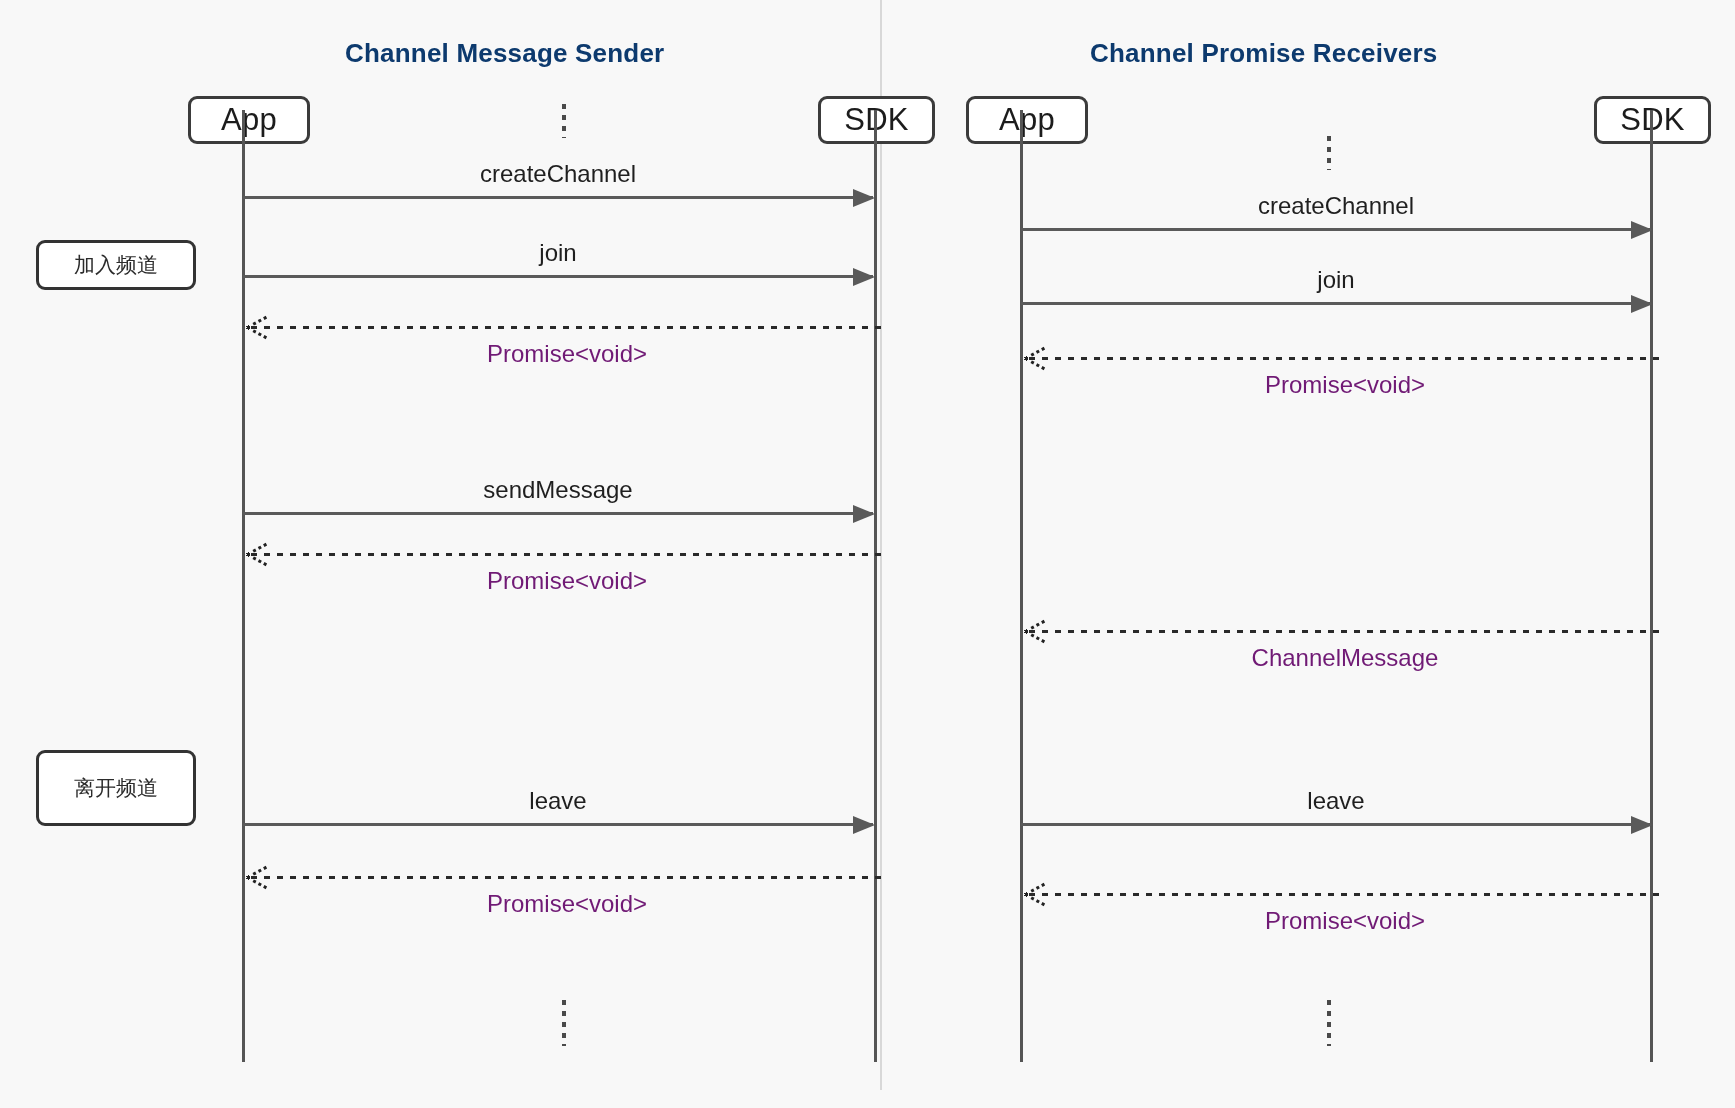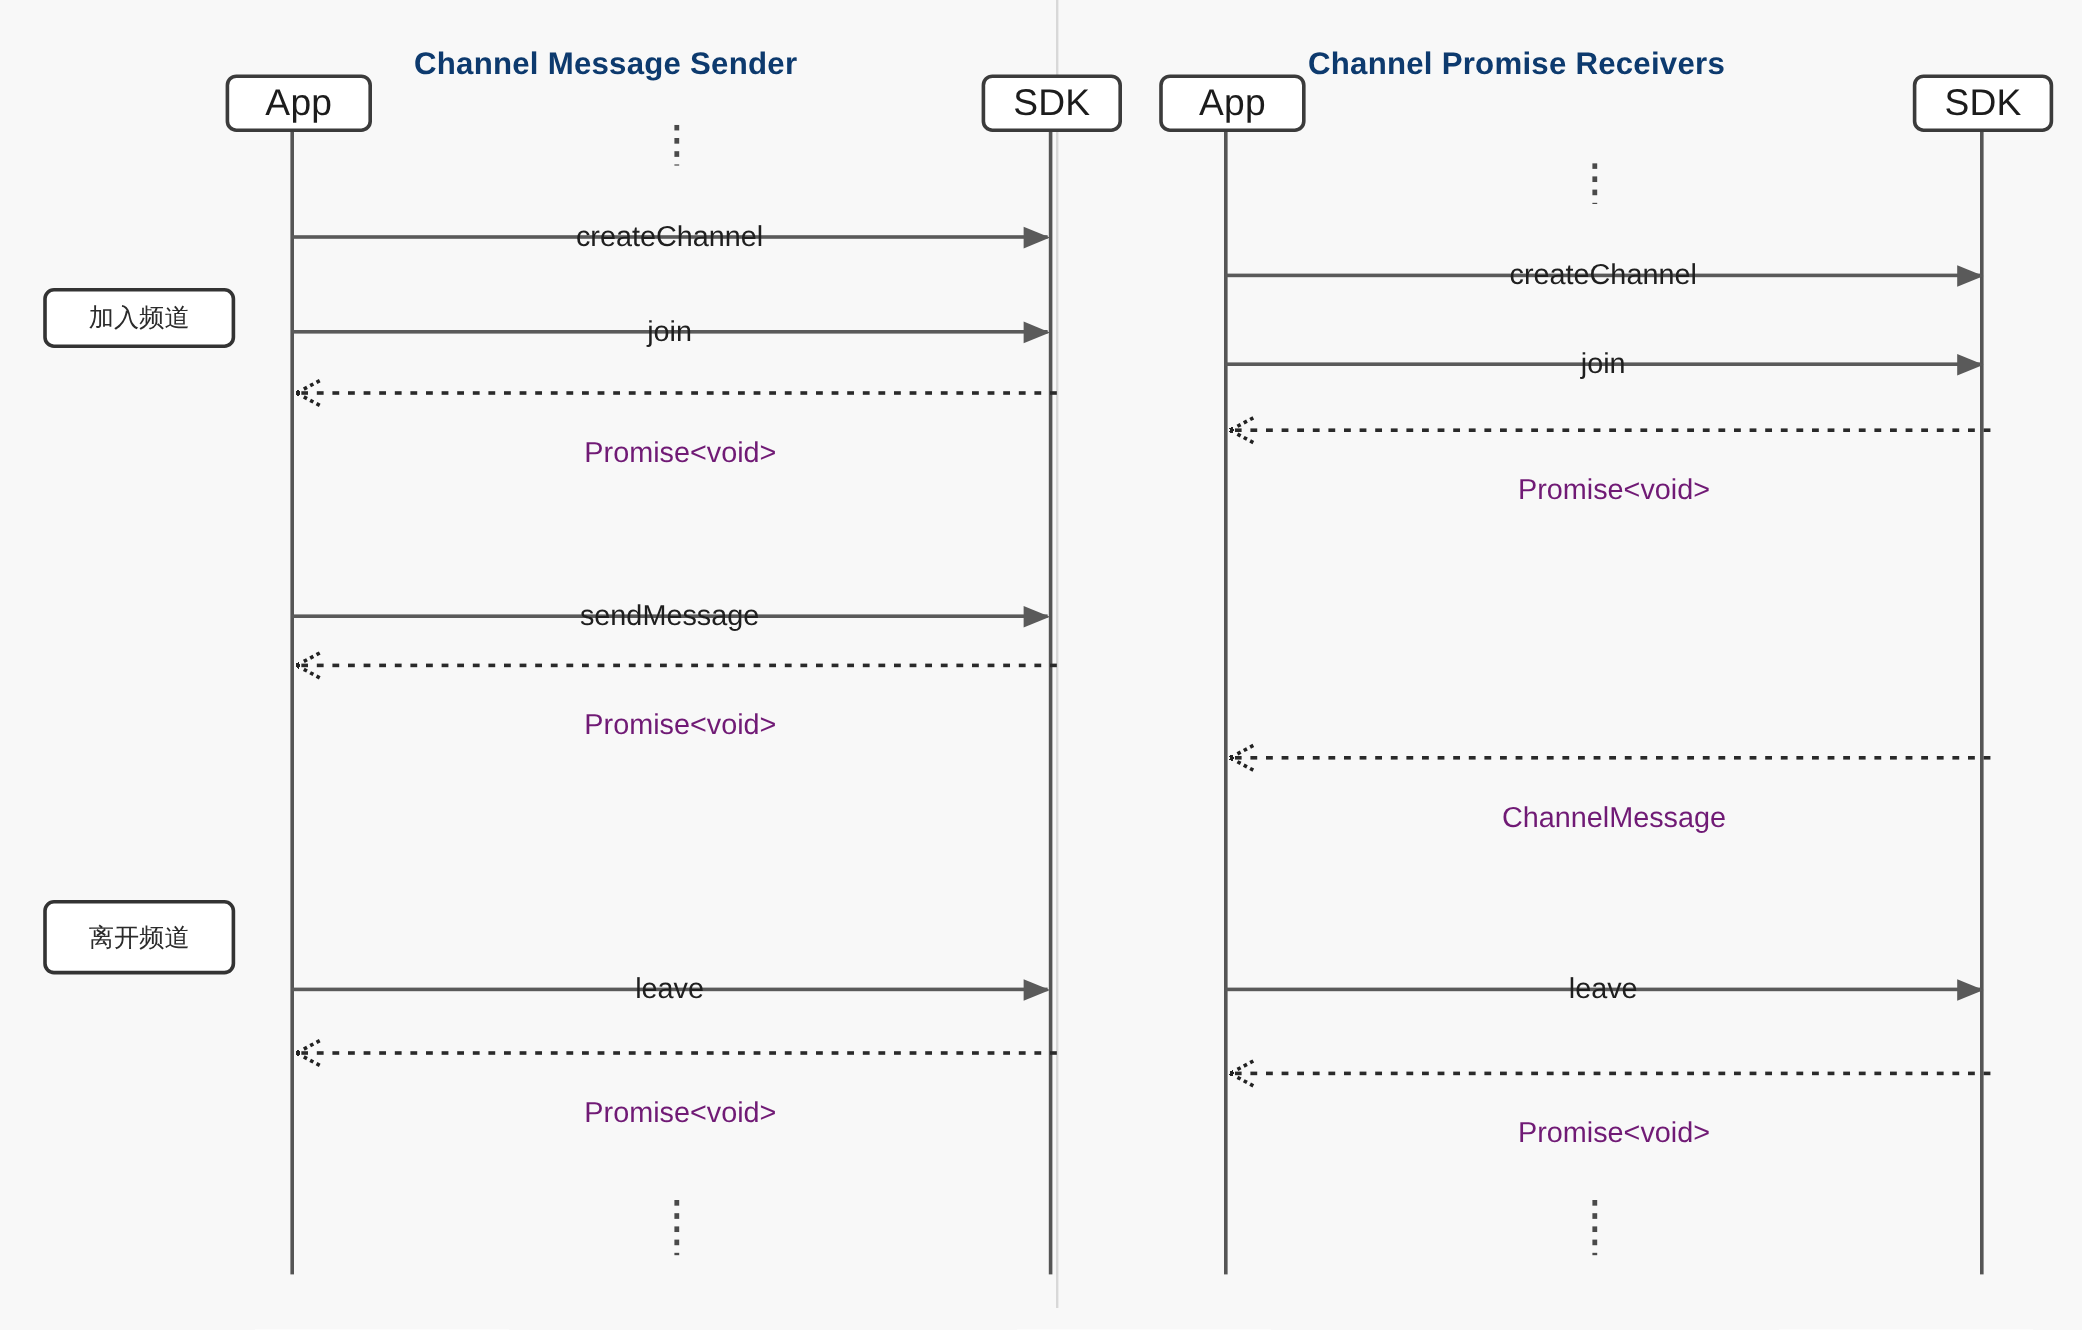--- a/index.html
+++ b/index.html
@@ -23,20 +23,21 @@
     position: absolute;
     background: #ffffff;
     border: 3px solid #3b3b3b;
     border-radius: 9px;
     display: flex;
     align-items: center;
     justify-content: center;
     font-size: 31px;
     color: #1c1c1c;
     letter-spacing: .2px;
+    margin-top: 34px;
   }
 
   
   .abox {
     position: absolute;
     background: #ffffff;
     border: 3px solid #333333;
     border-radius: 9px;
     display: flex;
     align-items: center;
@@ -124,21 +125,20 @@
   .msg.dotted .head i.up { transform: rotate(-28deg); }
   .msg.dotted .head i.dn { transform: rotate(28deg); }
 
   .msg .label {
     position: absolute;
     left: 0;
     width: 100%;
     text-align: center;
     font-size: 24px;
     white-space: nowrap;
-    margin-top: 24px;
   }
   .msg.solid .label { top: -36px; color: #1f1f1f; }
   .msg.dotted .label { top: 14px; color: #701a75; }
 </style>
 </head>
 <body>
 
 <div id="canvas">
 
   <div class="panel-sep" style="left:880px; top:0px; height:1090px;"></div>
@@ -154,21 +154,21 @@
 
   <div class="lifeline" style="left:242px; top:110px; height:952px;"></div>
   <div class="lifeline" style="left:874px; top:110px; height:952px;"></div>
 
   <div class="vdots" style="left:562px; top:104px; height:34px;"></div>
   <div class="vdots" style="left:562px; top:1000px; height:46px;"></div>
 
   <div class="abox" style="left:36px; top:240px; width:160px; height:50px;">
     <span>加入频道</span>
   </div>
-  <div class="abox" style="left:36px; top:750px; width:160px; height:62px;">
+  <div class="abox" style="left:36px; top:750px; width:160px; height:76px;">
     <span>离开频道</span>
   </div>
 
   <div class="msg solid" style="left:243px; top:196px; width:630px;">
     <div class="line"></div>
     <div class="head"></div>
     <div class="label">createChannel</div>
   </div>
 
   <div class="msg solid" style="left:243px; top:275px; width:630px;">

